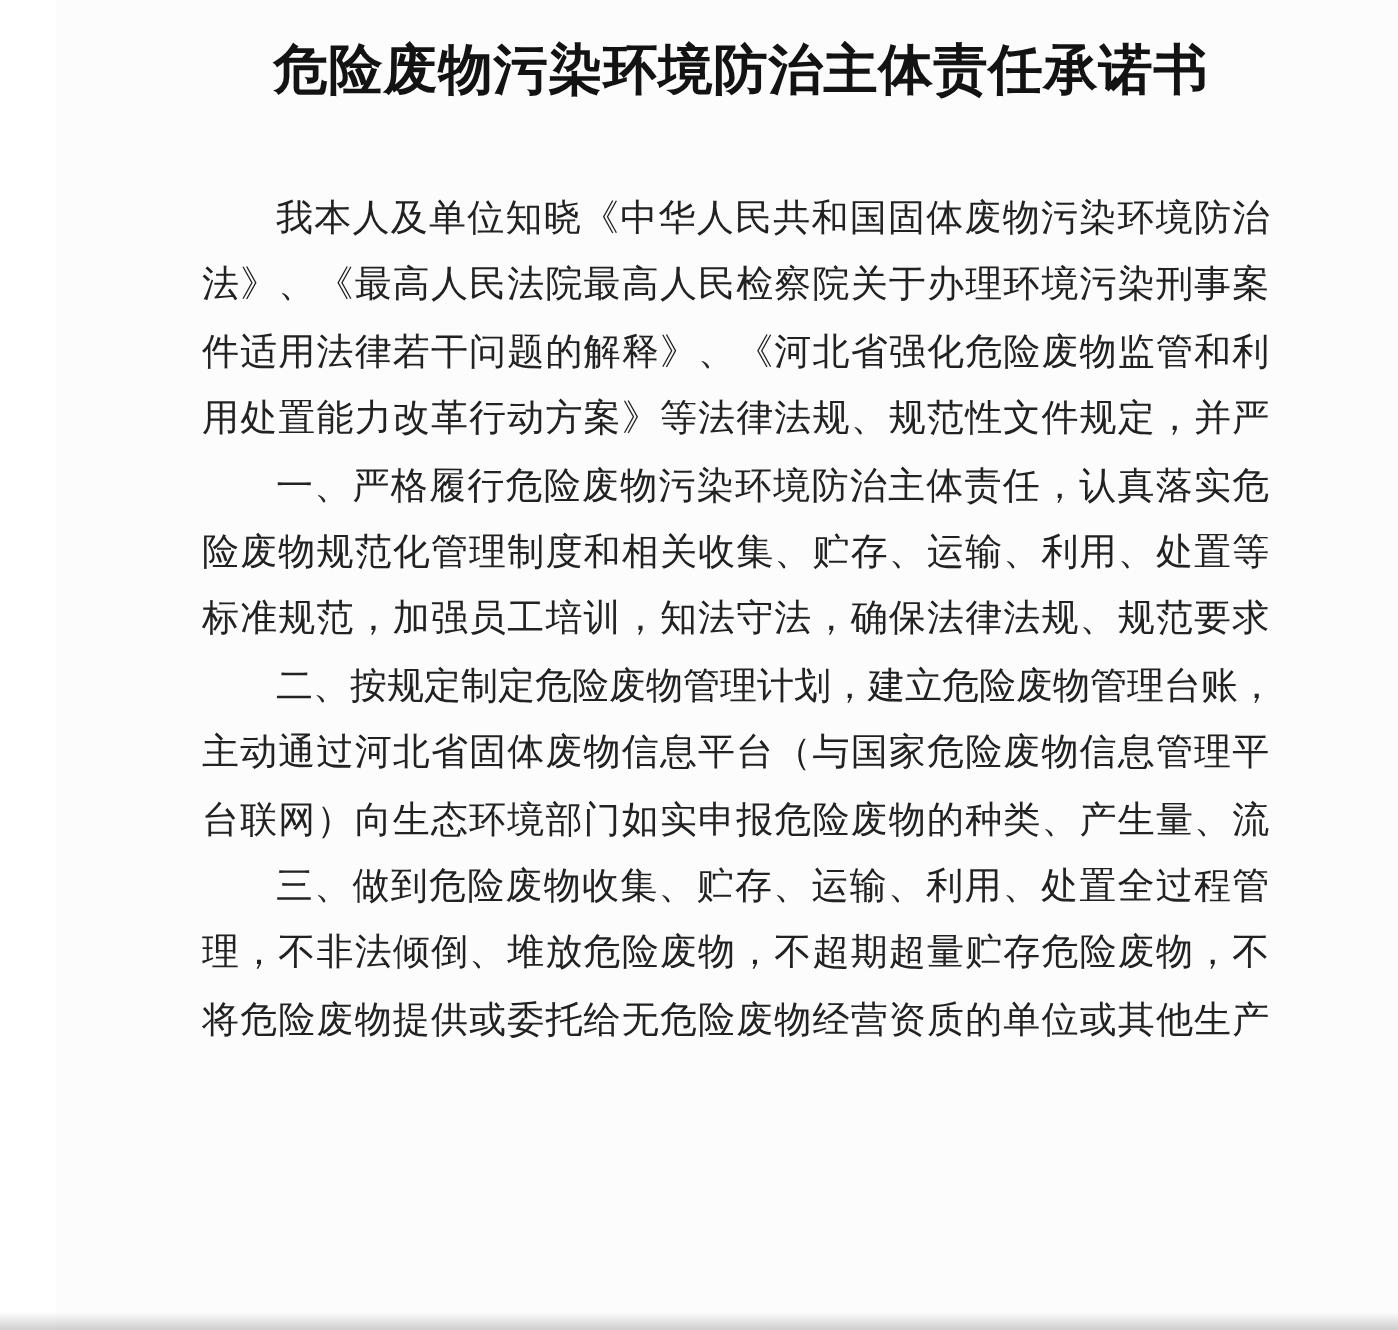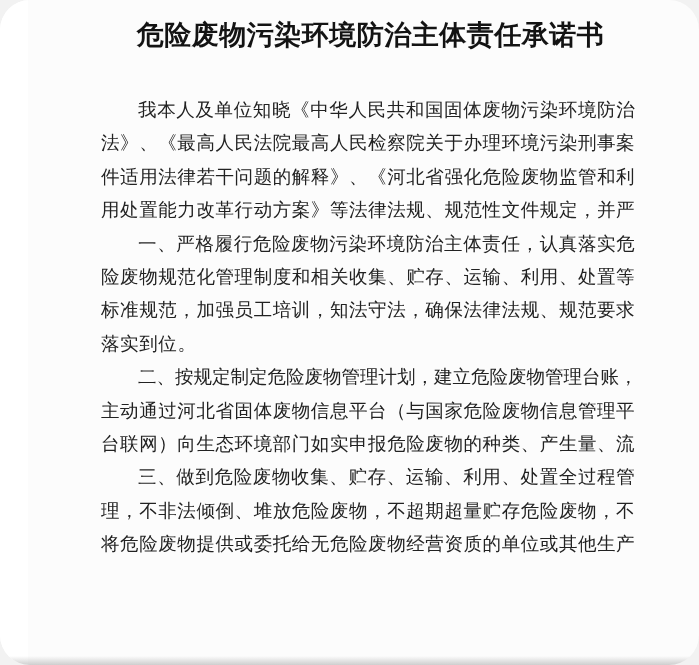--- a/index.html
+++ b/index.html
@@ -10,21 +10,20 @@
     overflow: hidden;
     background: #f2f2f2;
   }
   .page {
     position: relative;
     width: 699px;
     height: 665px;
     background: #fcfcfc;
     font-family: "Liberation Serif", "DejaVu Serif", serif;
     overflow: hidden;
-    border-radius: 30px;
   }
   .left-strip {
     position: absolute;
     left: 0; top: 0;
     width: 28px; height: 100%;
     background: #ffffff;
   }
   .title {
     position: absolute;
     top: 14px;
@@ -277,21 +276,20 @@
         <span>法</span>
         <span>律</span>
         <span>法</span>
         <span>规</span>
         <span>、</span>
         <span>规</span>
         <span>范</span>
         <span>要</span>
         <span>求</span>
       </div>
-    <div class="line">落实到位。</div>
     <div class="line fill indent">
         <span>二</span>
         <span>、</span>
         <span>按</span>
         <span>规</span>
         <span>定</span>
         <span>制</span>
         <span>定</span>
         <span>危</span>
         <span>险</span>

